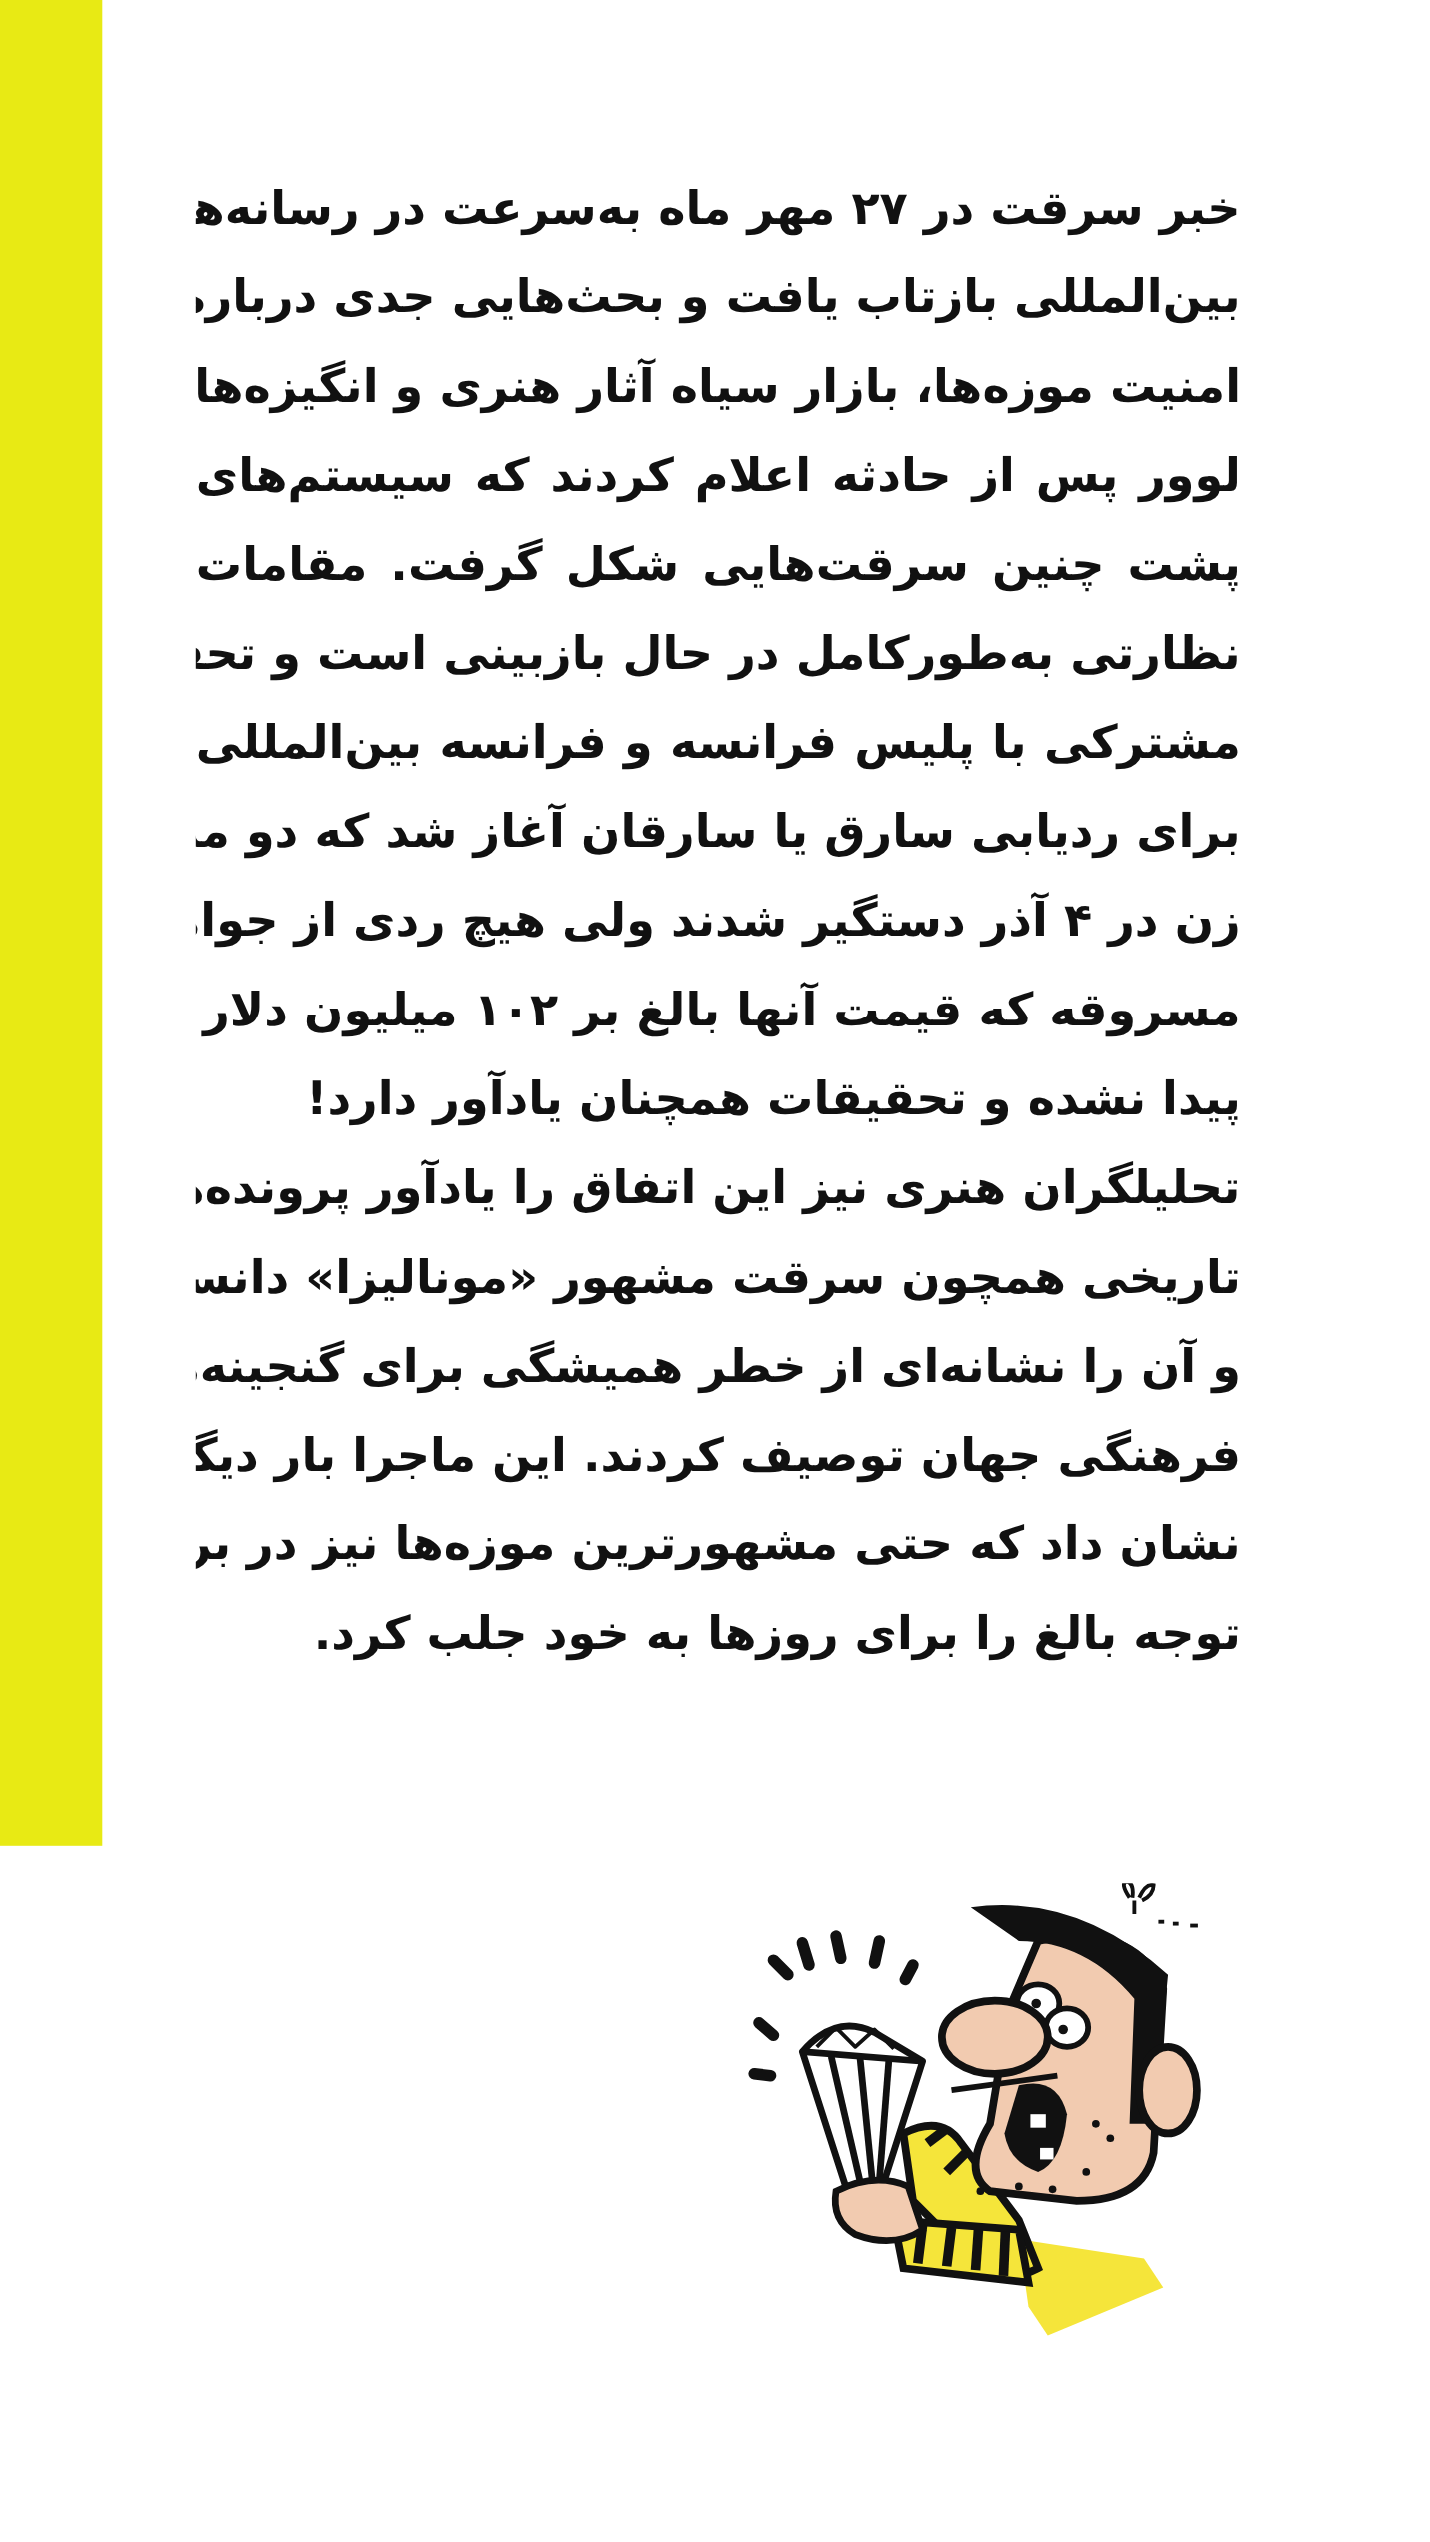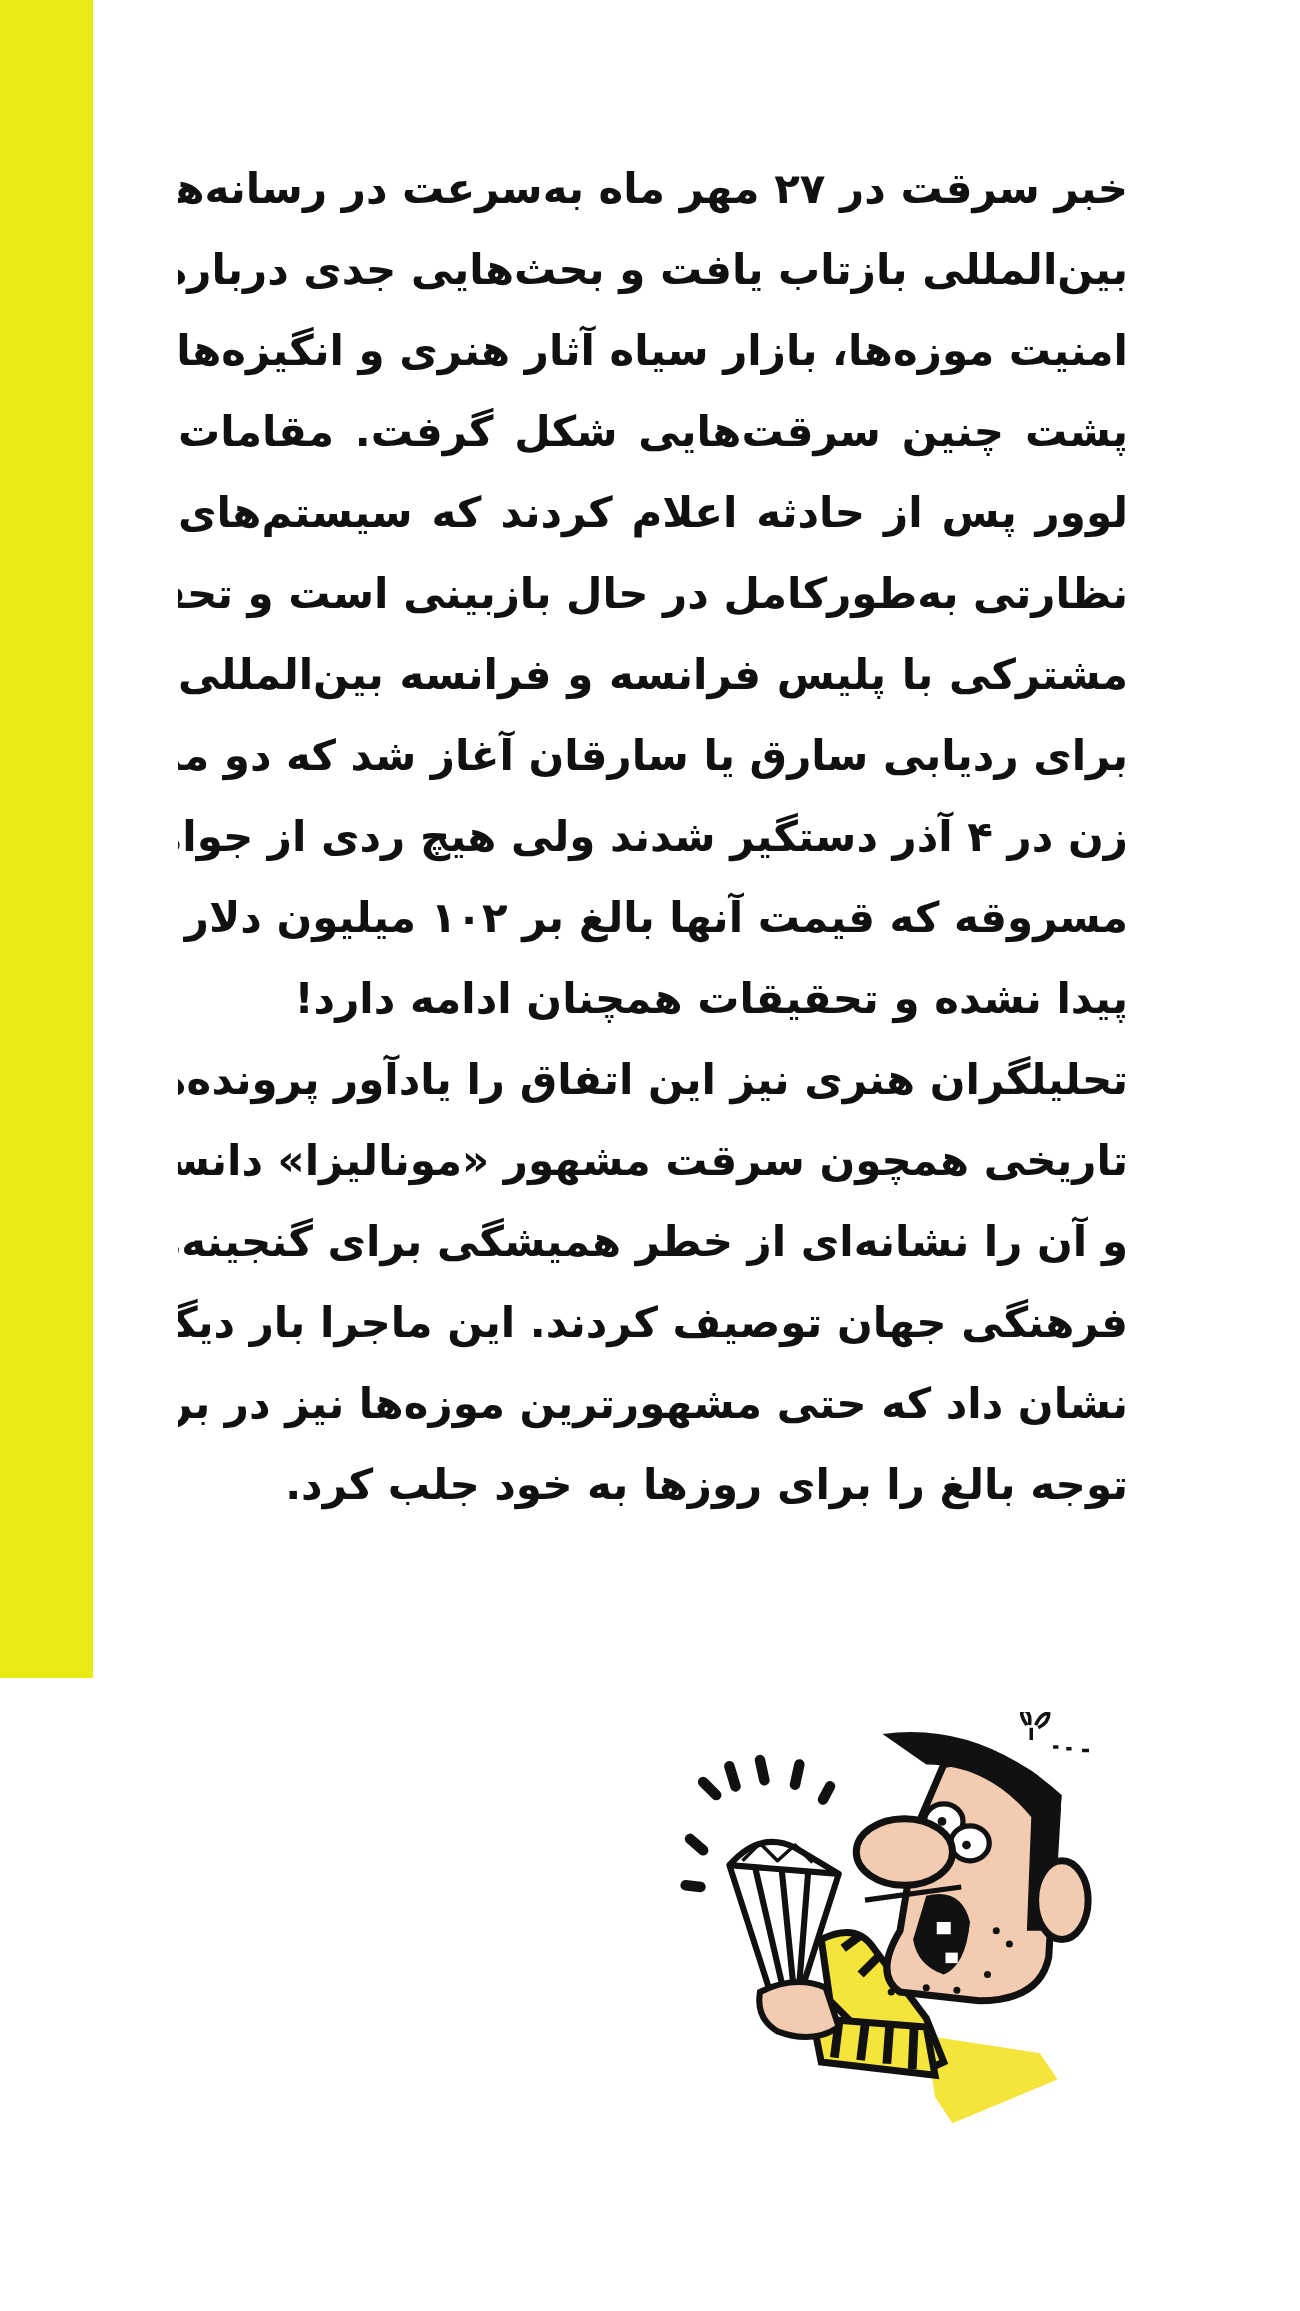--- a/index.html
+++ b/index.html
@@ -56,28 +56,28 @@
   </style>
 </head>
 <body>
 
 <div class="accent-bar"></div>
 
 <div class="article">
   <span class="line">خبر سرقت در ۲۷ مهر ماه به‌سرعت در رسانه‌های</span>
   <span class="line">بین‌المللی بازتاب یافت و بحث‌هایی جدی درباره</span>
   <span class="line">امنیت موزه‌ها، بازار سیاه آثار هنری و انگیزه‌های</span>
+  <span class="line">لوور پس از حادثه اعلام کردند که سیستم‌های</span>
   <span class="line">پشت چنین سرقت‌هایی شکل گرفت. مقامات</span>
-  <span class="line">لوور پس از حادثه اعلام کردند که سیستم‌های</span>
   <span class="line">نظارتی به‌طورکامل در حال بازبینی است و تحقیقات</span>
   <span class="line">مشترکی با پلیس فرانسه و فرانسه بین‌المللی</span>
   <span class="line">برای ردیابی سارق یا سارقان آغاز شد که دو مرد و دو</span>
   <span class="line">زن در ۴ آذر دستگیر شدند ولی هیچ ردی از جواهرات</span>
   <span class="line">مسروقه که قیمت آنها بالغ بر ۱۰۲ میلیون دلار است</span>
-  <span class="line last">پیدا نشده و تحقیقات همچنان ادامه دارد!</span>
+  <span class="line last">پیدا نشده و تحقیقات همچنان یادآور دارد!</span>
   <span class="line">تحلیلگران هنری نیز این اتفاق را یادآور پرونده‌های</span>
   <span class="line">تاریخی همچون سرقت مشهور «مونالیزا» دانستند</span>
   <span class="line">و آن را نشانه‌ای از خطر همیشگی برای گنجینه‌های</span>
   <span class="line">فرهنگی جهان توصیف کردند. این ماجرا بار دیگر</span>
   <span class="line">نشان داد که حتی مشهورترین موزه‌ها نیز در برابر</span>
   <span class="line last">توجه بالغ را برای روزها به خود جلب کرد.</span>
 </div>
 
 <div class="illustration">
   <svg width="490" height="490" viewBox="0 0 540 560">

